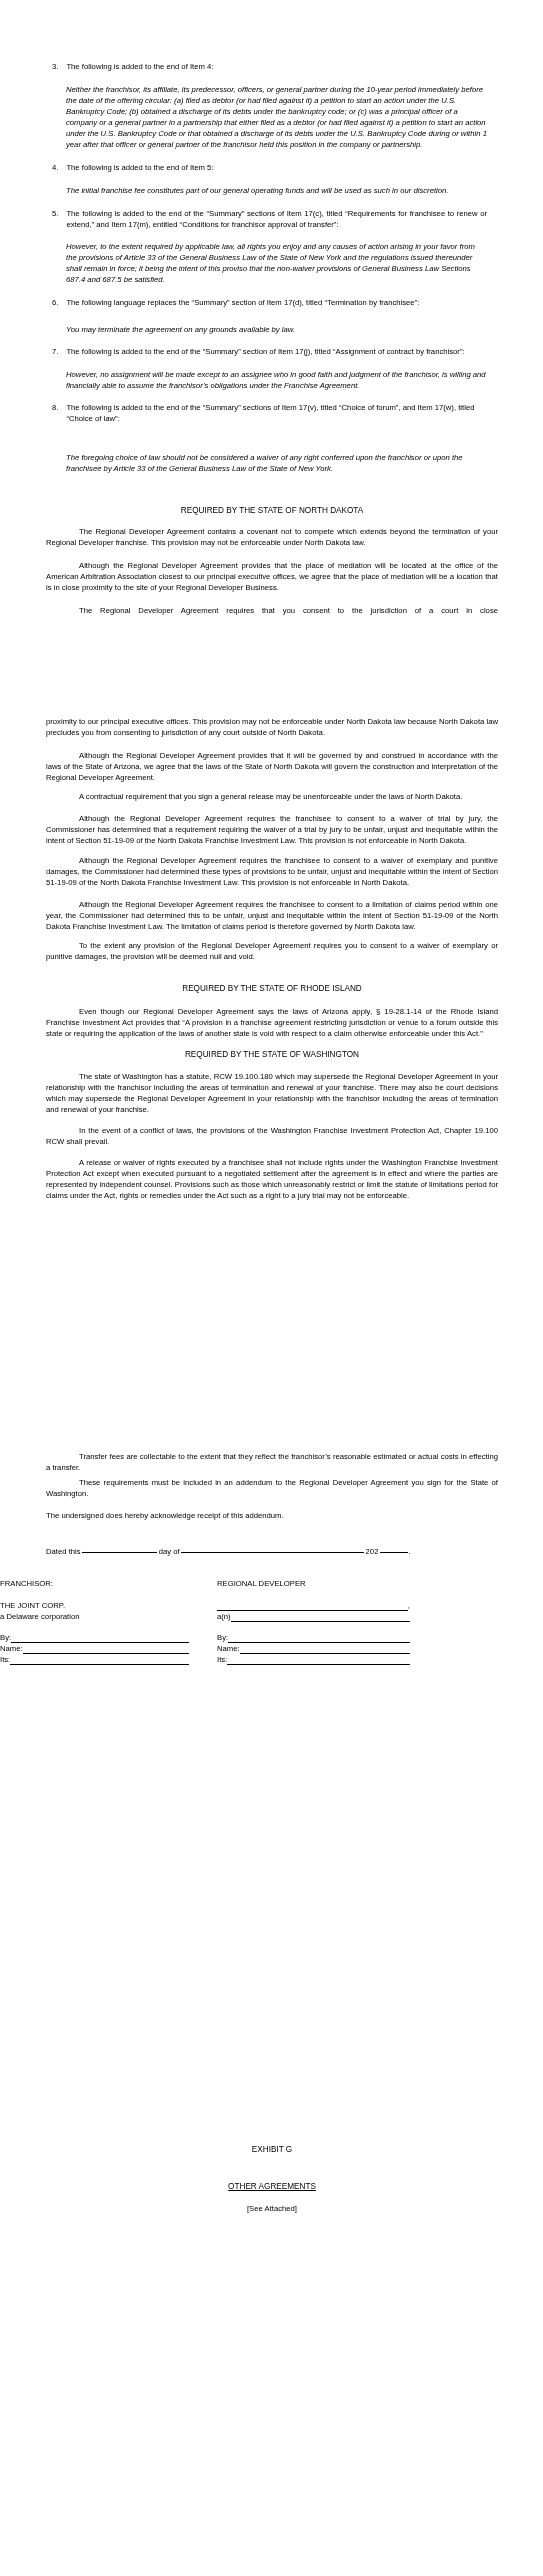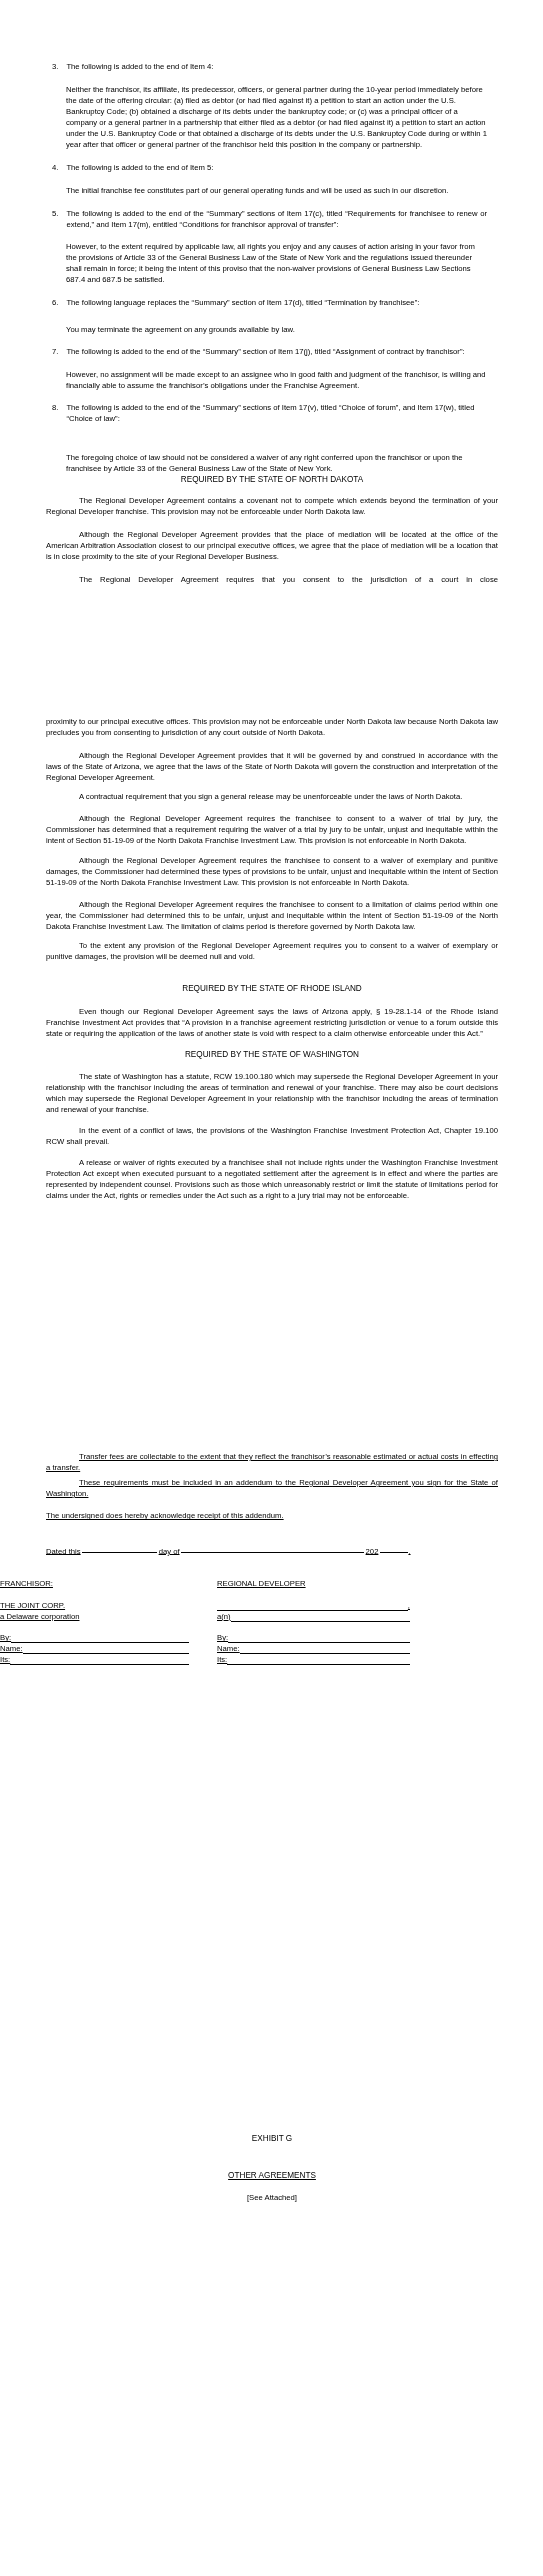--- a/index.html
+++ b/index.html
@@ -8,27 +8,27 @@
     font-family: "Liberation Sans", sans-serif;
     font-size: 7.7px; line-height: 11px; color: #000;
     position: relative;
   }
   .doc-page {
     position: absolute; left: 0; width: 544px; height: 703px;
     overflow: hidden; background: #ffffff;
   }
   #page-1 { top: 0; }
   #page-2 { top: 671px; }
-  #page-3 { top: 1406px; text-decoration: underline; }
+  #page-3 { top: 1406px; }
   #page-4 { top: 2110px; }
 
   .item { display: flex; margin-left: 52px; width: 435px; }
   .item .num { flex: 0 0 14.4px; }
   .item .itxt { flex: 1; }
-  .item-body { margin-left: 66px; width: 421px; }
+  .item-body { margin-left: 66px; width: 421px; font-style: italic; }
   .justify { text-align: justify; }
 
   .para { margin-left: 46px; width: 452px; text-align: justify; text-indent: 33px; }
   .para.noindent { text-indent: 0; }
   .para.fulljust { text-align-last: justify; }
 
   .heading { text-align: center; font-size: 8.2px; }
   .underlined { text-decoration: underline; }
 
   .ack { margin-left: 46px; width: 452px; }
@@ -83,21 +83,21 @@
     <div class="itxt">The following is added to the end of the “Summary” section of Item 17(j), titled “Assignment of contract by franchisor”:</div>
   </div>
   <div class="item-body" style="margin-top:11.3px">However, no assignment will be made except to an assignee who in good faith and judgment of the franchisor, is willing and financially able to assume the franchisor’s obligations under the Franchise Agreement.</div>
 
   <div class="item" style="margin-top:11.3px">
     <span class="num">8.</span>
     <div class="itxt">The following is added to the end of the “Summary” sections of Item 17(v), titled “Choice of forum”, and Item 17(w), titled “Choice of law”:</div>
   </div>
   <div class="item-body" style="margin-top:28px">The foregoing choice of law should not be considered a waiver of any right conferred upon the franchisor or upon the franchisee by Article 33 of the General Business Law of the State of New York.</div>
 
-  <div class="heading" style="">REQUIRED BY THE STATE OF NORTH DAKOTA</div>
+  <div class="heading" style="margin-top:31px">REQUIRED BY THE STATE OF NORTH DAKOTA</div>
 
   <div class="para" style="margin-top:10px">The Regional Developer Agreement contains a covenant not to compete which extends beyond the termination of your Regional Developer franchise. This provision may not be enforceable under North Dakota law.</div>
   <div class="para" style="margin-top:12px">Although the Regional Developer Agreement provides that the place of mediation will be located at the office of the American Arbitration Association closest to our principal executive offices, we agree that the place of mediation will be a location that is in close proximity to the site of your Regional Developer Business.</div>
   <div class="para fulljust" style="margin-top:11.6px">The Regional Developer Agreement requires that you consent to the jurisdiction of a court in close</div>
 
 </div>
 
 <div class="doc-page" id="page-2">
 
   <div class="para noindent" style="margin-top:45px">proximity to our principal executive offices. This provision may not be enforceable under North Dakota law because North Dakota law precludes you from consenting to jurisdiction of any court outside of North Dakota.</div>
@@ -178,18 +178,18 @@
             <span class="line"></span>
         </div>
       </div>
     </div>
   </div>
 
 </div>
 
 <div class="doc-page" id="page-4">
 
-  <div class="heading" style="margin-top:23px">EXHIBIT G</div>
+  <div class="heading" style="margin-top:34px">EXHIBIT G</div>
   <div class="heading underlined" style="margin-top:26px">OTHER AGREEMENTS</div>
   <div class="heading" style="margin-top:11.3px; font-size:7.7px">[See Attached]</div>
 
 </div>
 
 
 </body></html>

